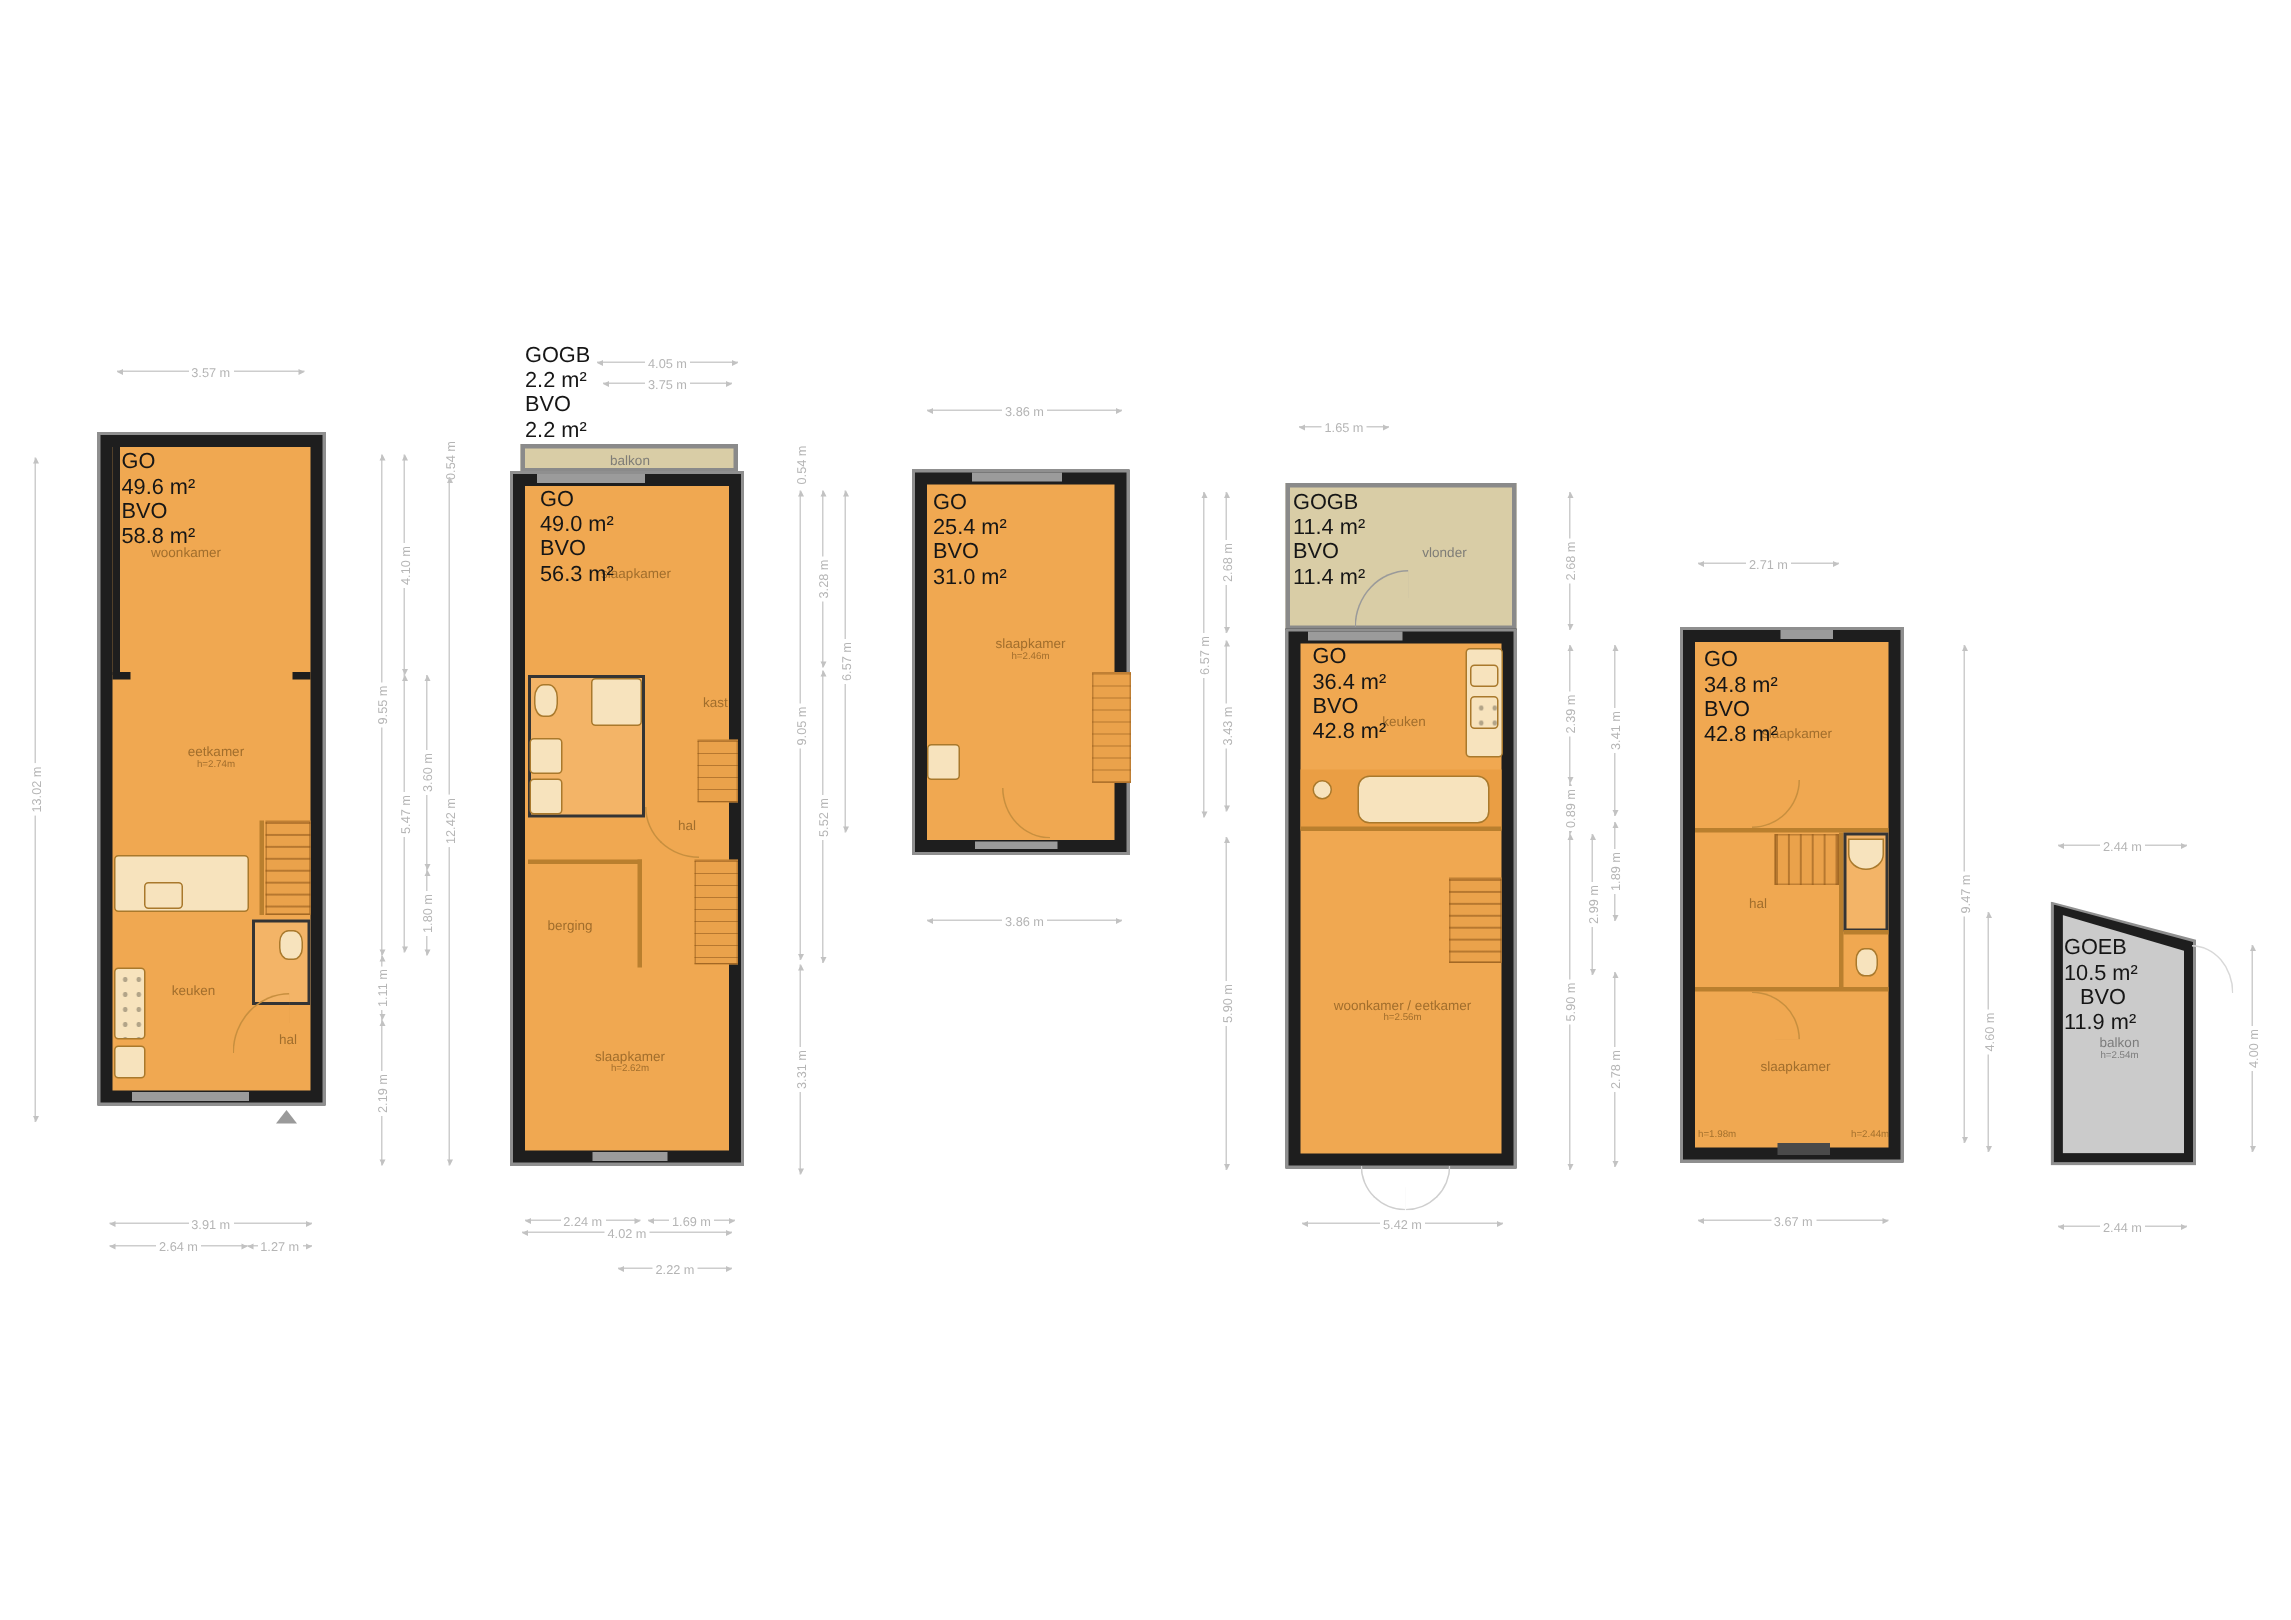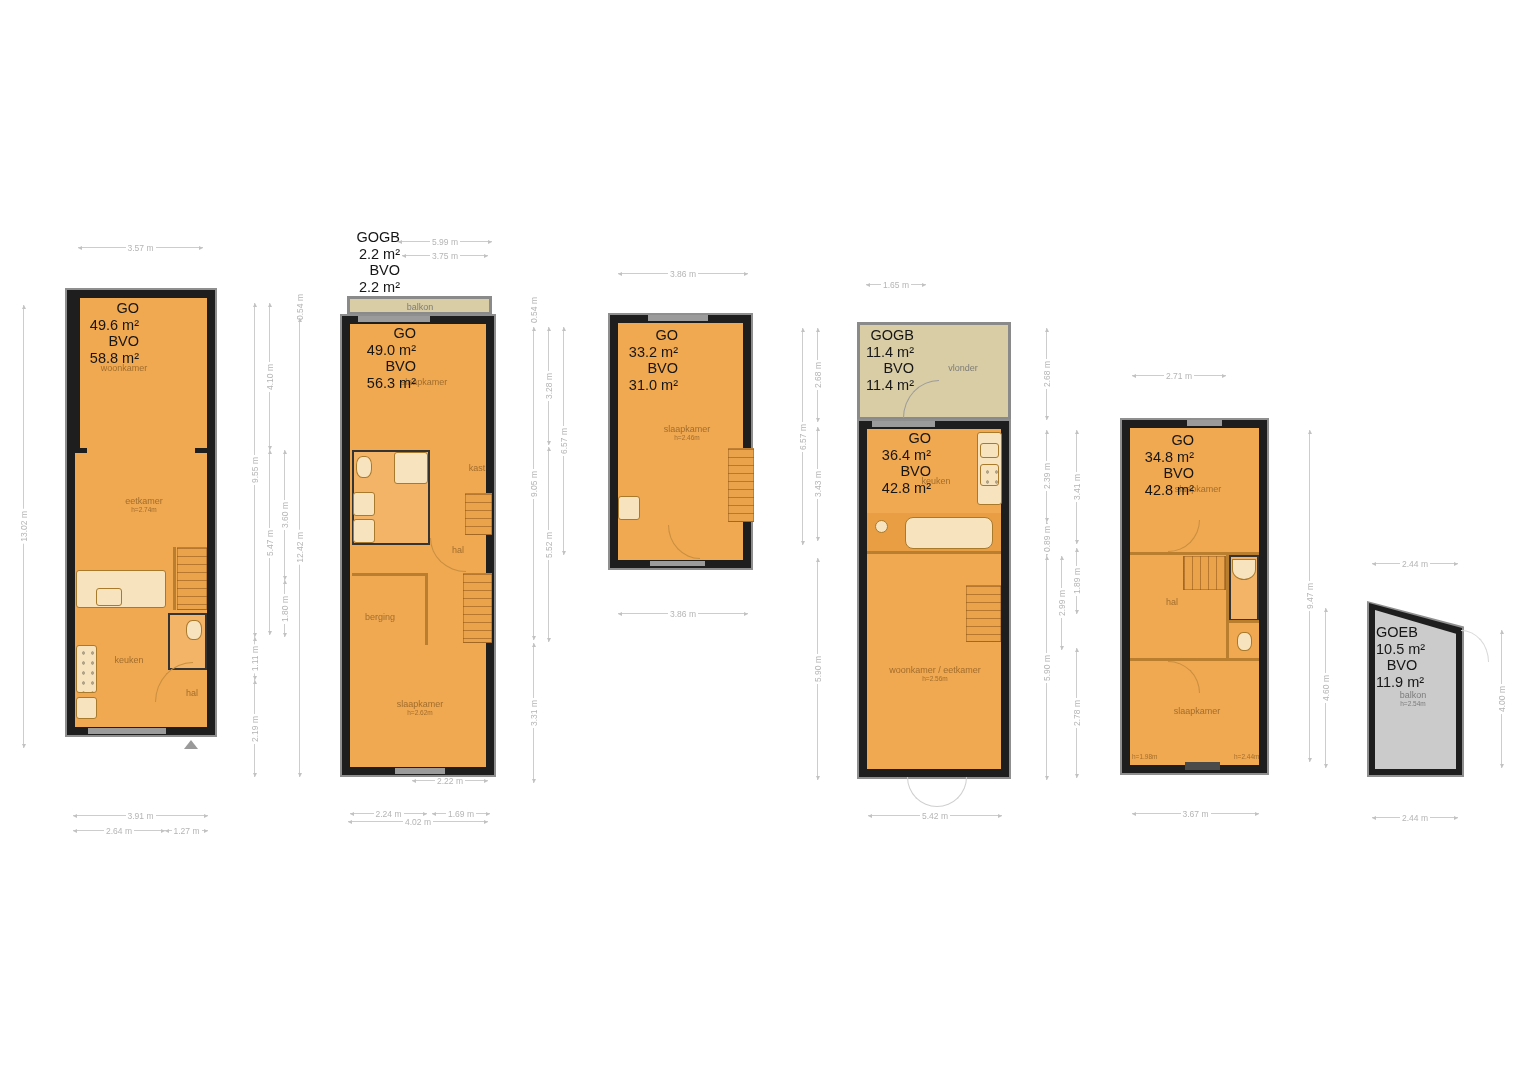--- a/index.html
+++ b/index.html
@@ -4,21 +4,21 @@
 <style>
   html,body{margin:0;padding:0;background:#fff;}
   .canvas{position:relative;width:1527px;height:1080px;background:#ffffff;overflow:hidden;
           font-family:"Liberation Sans",sans-serif;}
   
   .plan{position:absolute;background:#1e1e1e;border:2px solid #8f8f8f;box-sizing:border-box;z-index:2;}
   .floor{position:absolute;background:#f0a851;z-index:3;}
   .balcony{position:absolute;background:#d9cda6;border:3px solid #8a8a8a;box-sizing:border-box;z-index:2;}
   .shed{position:absolute;z-index:2;}
   
-  .alabel{position:absolute;z-index:8;text-align:right;font-size:14.5px;line-height:16.5px;color:#161616;white-space:nowrap;}
+  .alabel{position:absolute;z-index:8;text-align:left;font-size:14.5px;line-height:16.5px;color:#161616;white-space:nowrap;}
   .rlabel{position:absolute;transform:translateX(-50%);text-align:center;font-size:9px;line-height:10px;
           color:rgba(130,88,30,.72);white-space:nowrap;z-index:7;}
   .rlabel .sub{font-size:6.5px;line-height:7px;display:block;}
   .rlabel.gray{color:rgba(110,110,110,.85);}
   .hnote{position:absolute;font-size:6.5px;color:rgba(130,88,30,.7);z-index:7;white-space:nowrap;}
   
   .hdim,.vdim{position:absolute;display:flex;align-items:center;justify-content:center;z-index:1;color:#b5b5b5;}
   .hdim{height:11px;background:linear-gradient(#cdcdcd,#cdcdcd) center/100% 1px no-repeat;}
   .vdim{width:11px;background:linear-gradient(#cdcdcd,#cdcdcd) center/1px 100% no-repeat;}
   .hdim::before{content:"";position:absolute;left:0;top:50%;transform:translateY(-50%);
@@ -114,32 +114,32 @@
     <div>49.6 m²</div>
     <div>BVO</div>
     <div>58.8 m²</div>
   </div>
   <div class="rlabel" style="left:124px;top:363px"><span>woonkamer</span></div>
   <div class="rlabel" style="left:144px;top:496px"><span>eetkamer</span><span class="sub">h=2.74m</span></div>
   <div class="rlabel" style="left:129px;top:655px"><span>keuken</span></div>
   <div class="rlabel" style="left:192px;top:688px"><span>hal</span></div>
 
   <div class="hdim" style="left:398px;top:236px;width:94px">
-      <span class="dlbl">5.99 m</span>
+      <span class="dlbl">4.05 m</span>
     </div>
   <div class="hdim" style="left:402px;top:250px;width:86px">
       <span class="dlbl">3.75 m</span>
     </div>
   <div class="hdim" style="left:350px;top:808px;width:77px">
       <span class="dlbl">2.24 m</span>
     </div>
   <div class="hdim" style="left:432px;top:808px;width:58px">
       <span class="dlbl">1.69 m</span>
     </div>
-  <div class="hdim" style="left:412px;top:775px;width:76px">
+  <div class="hdim" style="left:412px;top:840px;width:76px">
       <span class="dlbl">2.22 m</span>
     </div>
   <div class="hdim" style="left:348px;top:816px;width:140px">
       <span class="dlbl">4.02 m</span>
     </div>
 
   <div class="balcony" style="left:347px;top:296px;width:145px;height:19px"></div>
   <div class="rlabel gray" style="left:420px;top:302px"><span>balkon</span></div>
   <div class="alabel" style="left:350px;top:229px;width:50px">
     <div>GOGB</div>
@@ -215,21 +215,21 @@
   <div class="plan" style="left:608px;top:313px;width:145px;height:257px"></div>
   <div class="floor" style="left:618px;top:323px;width:125px;height:237px"></div>
   <div class="win" style="left:648px;top:315px;width:60px;height:6px"></div>
   <div class="win" style="left:650px;top:561px;width:55px;height:5px"></div>
   <div class="stairs" style="left:728px;top:448px;width:26px;height:74px"></div>
   <div class="fix" style="left:618px;top:496px;width:22px;height:24px"></div>
   <div class="arc" style="left:668px;top:525px;width:32px;height:34px;border-left:1px solid #c78f3f;border-bottom:1px solid #c78f3f;border-radius:0 0 0 100%"></div>
 
   <div class="alabel" style="left:622px;top:327px;width:56px">
     <div>GO</div>
-    <div>33.2 m²</div>
+    <div>25.4 m²</div>
     <div>BVO</div>
     <div>31.0 m²</div>
   </div>
   <div class="rlabel" style="left:687px;top:424px"><span>slaapkamer</span><span class="sub">h=2.46m</span></div>
 
   <div class="hdim" style="left:866px;top:279px;width:60px">
       <span class="dlbl">1.65 m</span>
     </div>
   <div class="vdim" style="left:1041px;top:328px;height:92px">
       <span class="dlbl">2.68 m</span>

